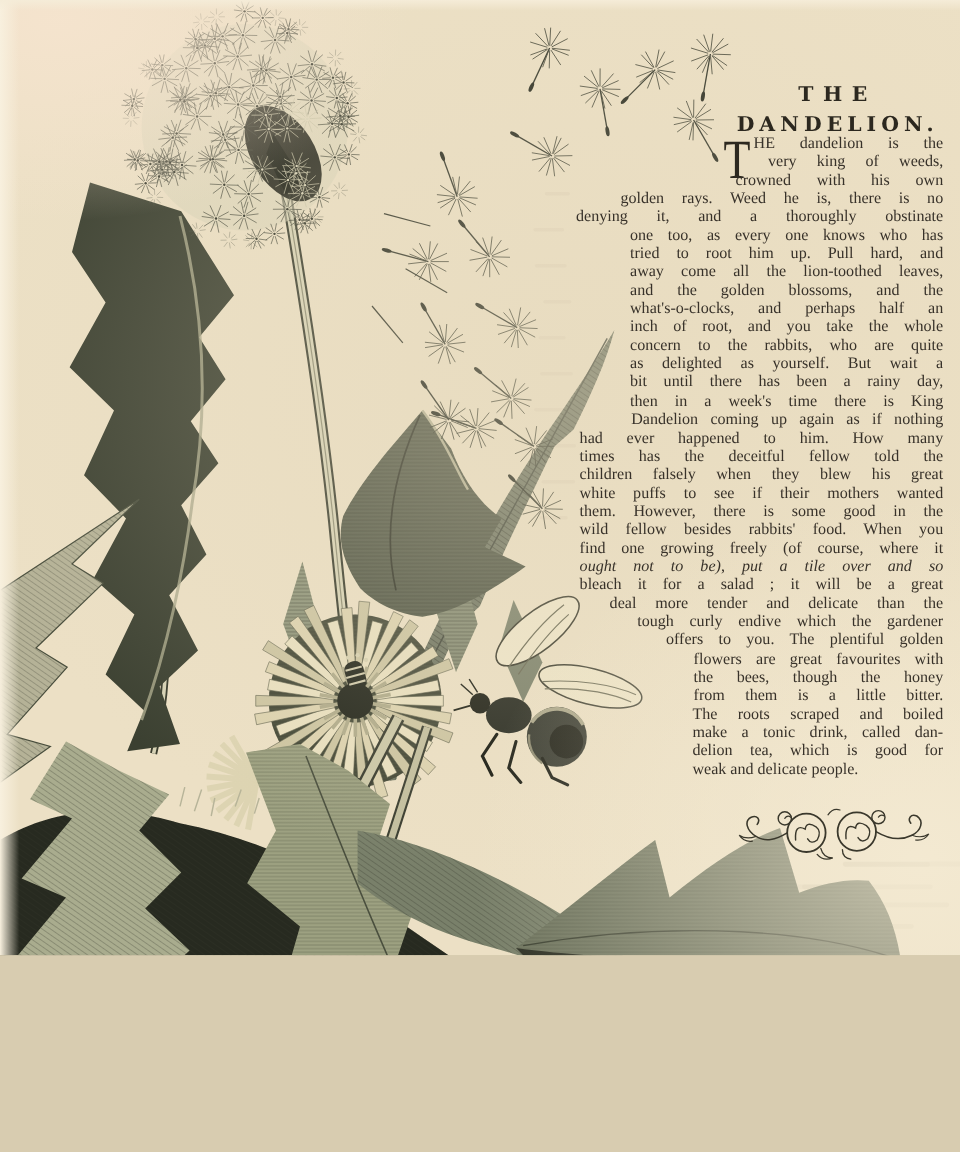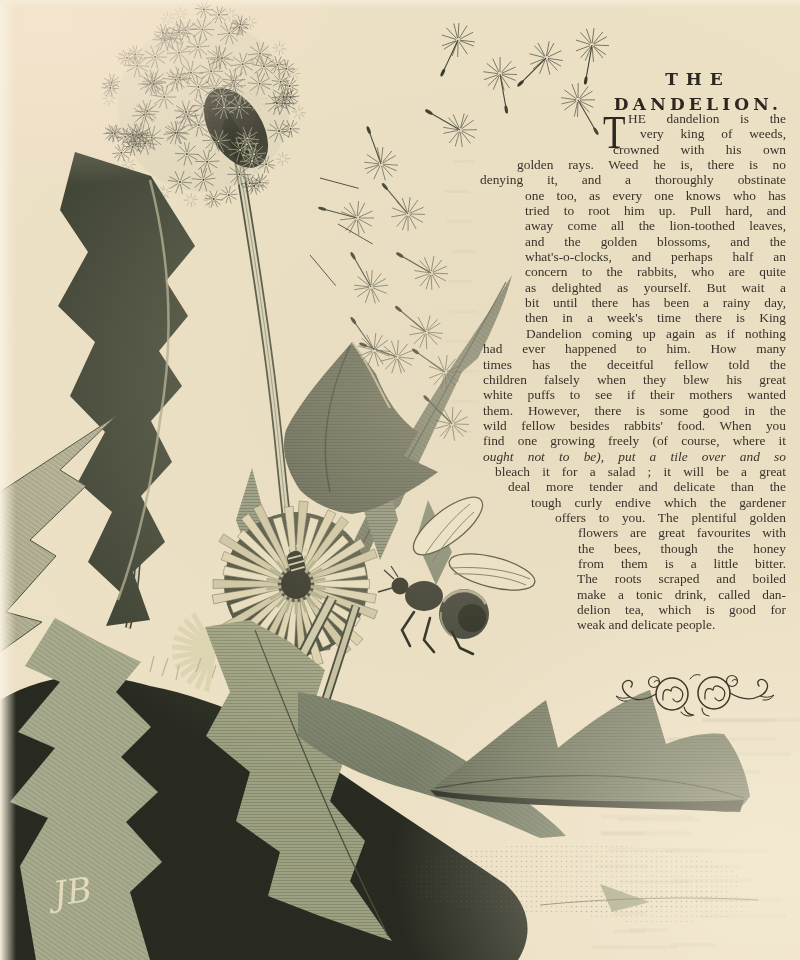--- a/index.html
+++ b/index.html
@@ -1,16 +1,16 @@
 <!DOCTYPE html>
 <html><head>
 <meta charset="utf-8">
 <style>
   html,body{margin:0;padding:0;background:#d8ccb0;}
-  .page{position:relative;width:800px;height:960px;background:#ece0c5;overflow:hidden;
+  .page{position:relative;width:800px;height:796px;background:#ece0c5;overflow:hidden;
         font-family:"Liberation Serif",serif;color:#38322a;}
   .mottle{position:absolute;inset:0;pointer-events:none;background:
      radial-gradient(420px 240px at 6% 2%, rgba(246,228,207,.85), rgba(246,228,207,0) 70%),
      radial-gradient(520px 420px at 96% 90%, rgba(247,238,216,.65), rgba(247,238,216,0) 72%),
      radial-gradient(700px 560px at 60% 40%, rgba(227,215,186,.45), rgba(227,215,186,0) 75%);}
   .edgeL{position:absolute;left:0;top:0;width:16px;height:100%;
      background:linear-gradient(90deg,#f8f0de,rgba(248,240,222,0));}
   .edgeT{position:absolute;left:0;top:0;width:100%;height:9px;
      background:linear-gradient(#f5ecd8,rgba(245,236,216,0));}
   .illo,.orn{position:absolute;}
@@ -569,34 +569,35 @@
       <div class="ln" style="margin-left: 188px;">HE dandelion is the</div>
       <div class="ln" style="margin-left: 200px;">very king of weeds,</div>
       <div class="ln" style="margin-left: 173px;">crowned with his own</div>
       <div class="ln" style="margin-left: 77px;">golden rays.  Weed he is, there is no</div>
       <div class="ln" style="margin-left: 40px;">denying it, and a thoroughly obstinate</div>
       <div class="ln" style="margin-left: 85px;">one too, as every one knows who has</div>
       <div class="ln" style="margin-left: 85px;">tried to root him up.  Pull hard, and</div>
       <div class="ln" style="margin-left: 85px;">away come all the lion-toothed leaves,</div>
       <div class="ln" style="margin-left: 85px;">and the golden blossoms, and the</div>
       <div class="ln" style="margin-left: 85px;">what's-o-clocks, and perhaps half an</div>
+      <div class="ln" style="margin-left: 85px;">inch of root, and you take the whole</div>
       <div class="ln" style="margin-left: 85px;">concern to the rabbits, who are quite</div>
       <div class="ln" style="margin-left: 85px;">as delighted as yourself.  But wait a</div>
       <div class="ln" style="margin-left: 85px;">bit until there has been a rainy day,</div>
       <div class="ln" style="margin-left: 85px;">then in a week's time there is King</div>
       <div class="ln" style="margin-left: 86px;">Dandelion coming up again as if nothing</div>
       <div class="ln" style="margin-left: 43px;">had ever happened to him.  How many</div>
       <div class="ln" style="margin-left: 43px;">times has the deceitful fellow told the</div>
       <div class="ln" style="margin-left: 43px;">children falsely when they blew his great</div>
       <div class="ln" style="margin-left: 43px;">white puffs to see if their mothers wanted</div>
       <div class="ln" style="margin-left: 43px;">them.  However, there is some good in the</div>
       <div class="ln" style="margin-left: 43px;">wild fellow besides rabbits' food.  When you</div>
       <div class="ln" style="margin-left: 43px;">find one growing freely (of course, where it</div>
       <div class="ln" style="margin-left: 43px; font-style: italic;">ought not to be), put a tile over and so</div>
-      <div class="ln" style="margin-left: 55px;">bleach it for a salad ; it will be a great</div>
+      <div class="ln" style="margin-left: 43px;">bleach it for a salad ; it will be a great</div>
       <div class="ln" style="margin-left: 68px;">deal more tender and delicate than the</div>
       <div class="ln" style="margin-left: 91px;">tough curly endive which the gardener</div>
       <div class="ln" style="margin-left: 115px;">offers to you.  The plentiful golden</div>
       <div class="ln" style="margin-left: 138px;">flowers are great favourites with</div>
       <div class="ln" style="margin-left: 138px;">the bees, though the honey</div>
       <div class="ln" style="margin-left: 138px;">from them is a little bitter.</div>
       <div class="ln" style="margin-left: 137px;">The roots scraped and boiled</div>
       <div class="ln" style="margin-left: 137px;">make a tonic drink, called dan-</div>
       <div class="ln" style="margin-left: 137px;">delion tea, which is good for</div>
       <div class="ln noj" style="margin-left: 137px;">weak and delicate people.</div>

